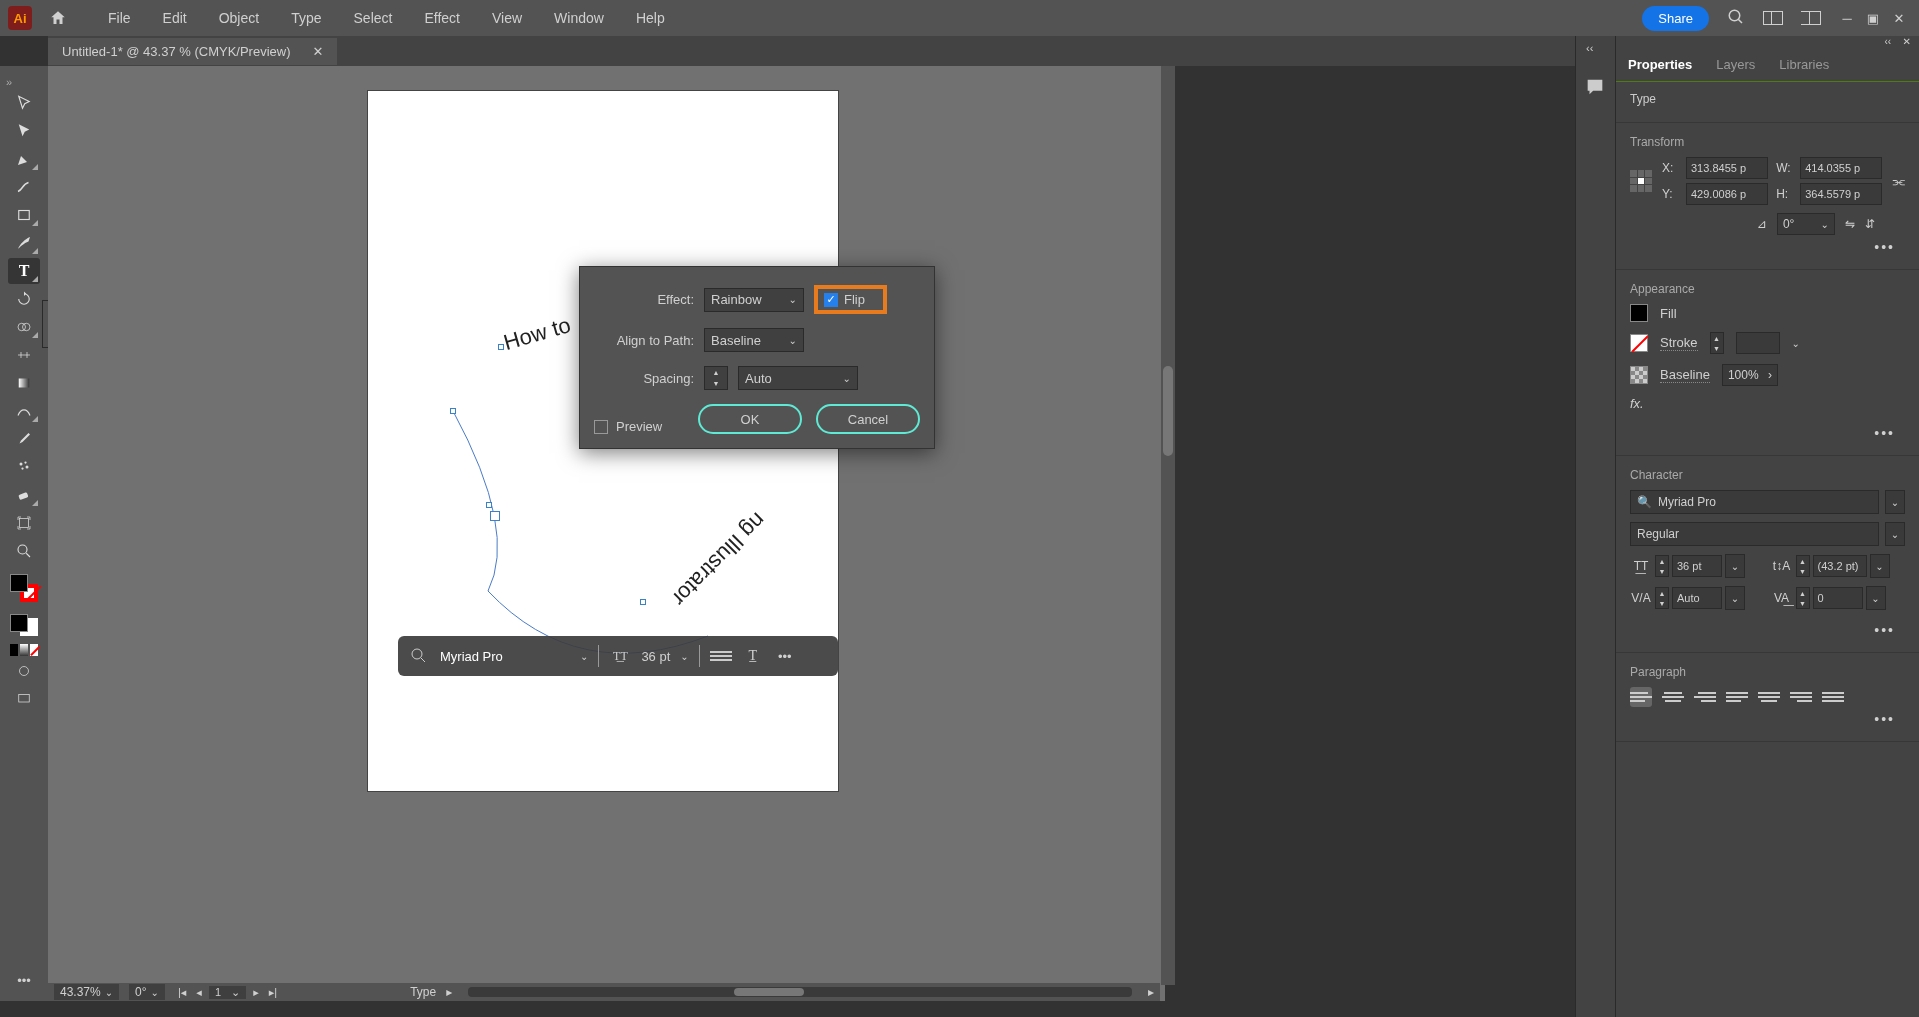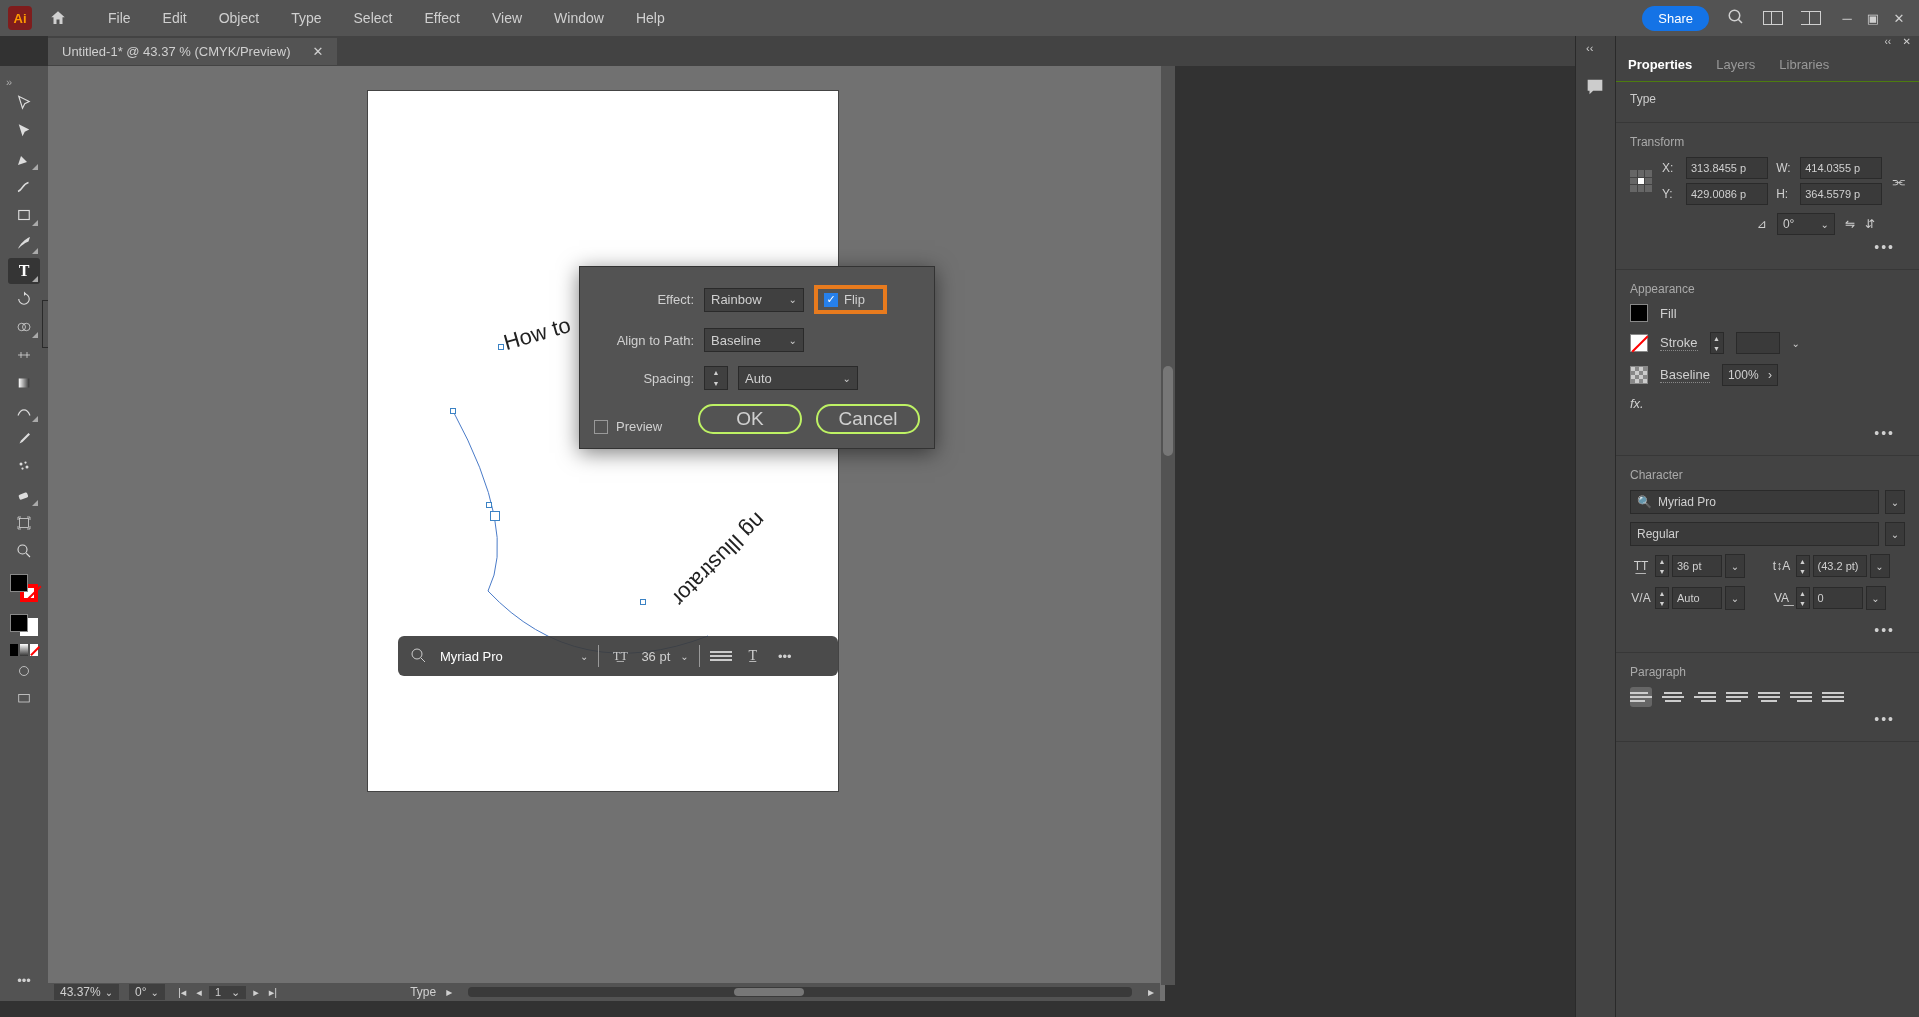--- a/index.html
+++ b/index.html
@@ -73,21 +73,21 @@
 .dlg-sel{flex:0 0 100px;height:24px;background:#404040;border:1px solid #2a2a2a;display:flex;align-items:center;padding:0 6px;justify-content:space-between;font-size:13px;}
 .chev{font-size:10px;}
 .flip-wrap{border:4px solid #e87b1e;padding:3px 18px 3px 6px;display:flex;align-items:center;gap:6px;}
 .chk{width:14px;height:14px;background:#2680eb;display:flex;align-items:center;justify-content:center;color:#fff;font-size:11px;}
 .chku{width:14px;height:14px;border:1px solid #999;}
 .spacing-row .stepper{width:24px;height:24px;background:#404040;border:1px solid #2a2a2a;display:flex;flex-direction:column;}
 .stepper span{flex:1;display:flex;align-items:center;justify-content:center;font-size:7px;}
 .auto-sel{flex:0 0 120px;}
 .dlg-btns{display:flex;align-items:flex-end;gap:14px;margin-top:8px;}
 .preview-chk{display:flex;align-items:center;gap:8px;margin-right:auto;}
-.pill{width:104px;height:30px;border:2px solid #bef264;border-radius:16px;display:flex;align-items:center;justify-content:center;font-size:19px;cursor:pointer;}
+.pill{width:104px;height:30px;border:2px solid #5eead4;border-radius:16px;display:flex;align-items:center;justify-content:center;font-size:13px;cursor:pointer;}
 
 
 .rpanel-strip{position:absolute;right:304px;top:36px;bottom:0;width:40px;background:#434343;border-left:1px solid #2a2a2a;display:flex;flex-direction:column;align-items:center;padding-top:40px;}
 .rpanel-strip .ico{width:24px;height:24px;margin-bottom:14px;}
 .right-main{position:absolute;right:0;top:36px;bottom:0;width:304px;background:#434343;border-left:1px solid #2a2a2a;display:flex;flex-direction:column;}
 .panel-tabs{display:flex;height:34px;align-items:center;border-bottom:1px solid #4d7c0f;position:relative;}
 .ptab{padding:0 12px;font-size:13px;color:#999;cursor:pointer;}
 .ptab.active{color:#fff;font-weight:bold;}
 .section{border-bottom:1px solid #373737;padding:10px 14px;}
 .sec-title{font-size:12px;color:#ccc;margin-bottom:10px;}

